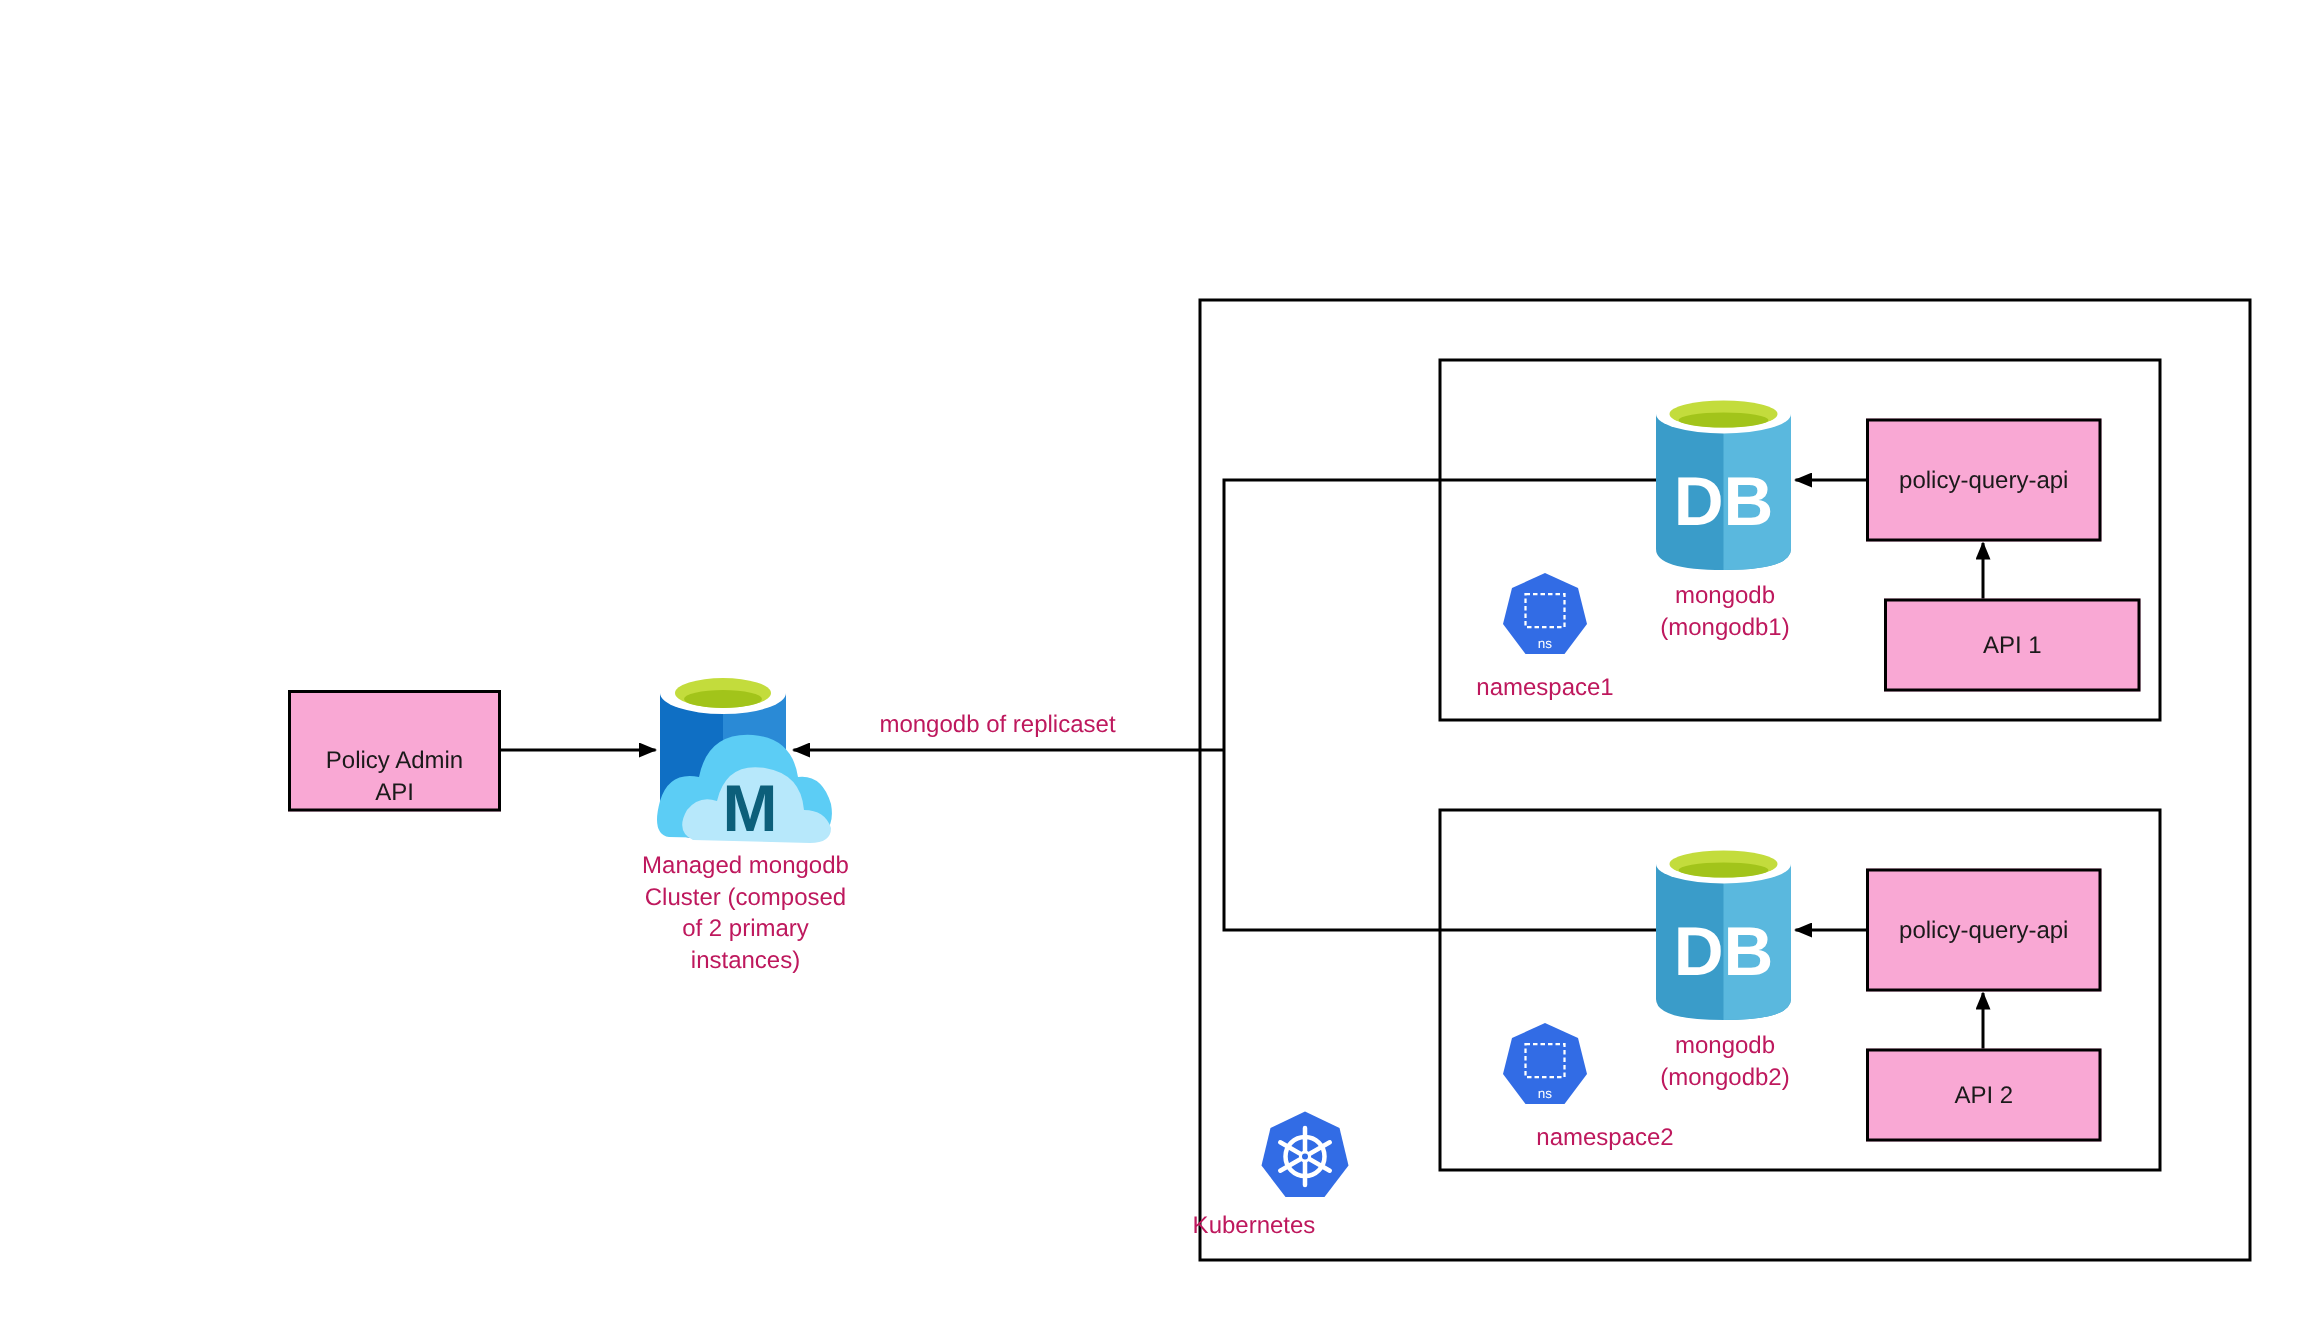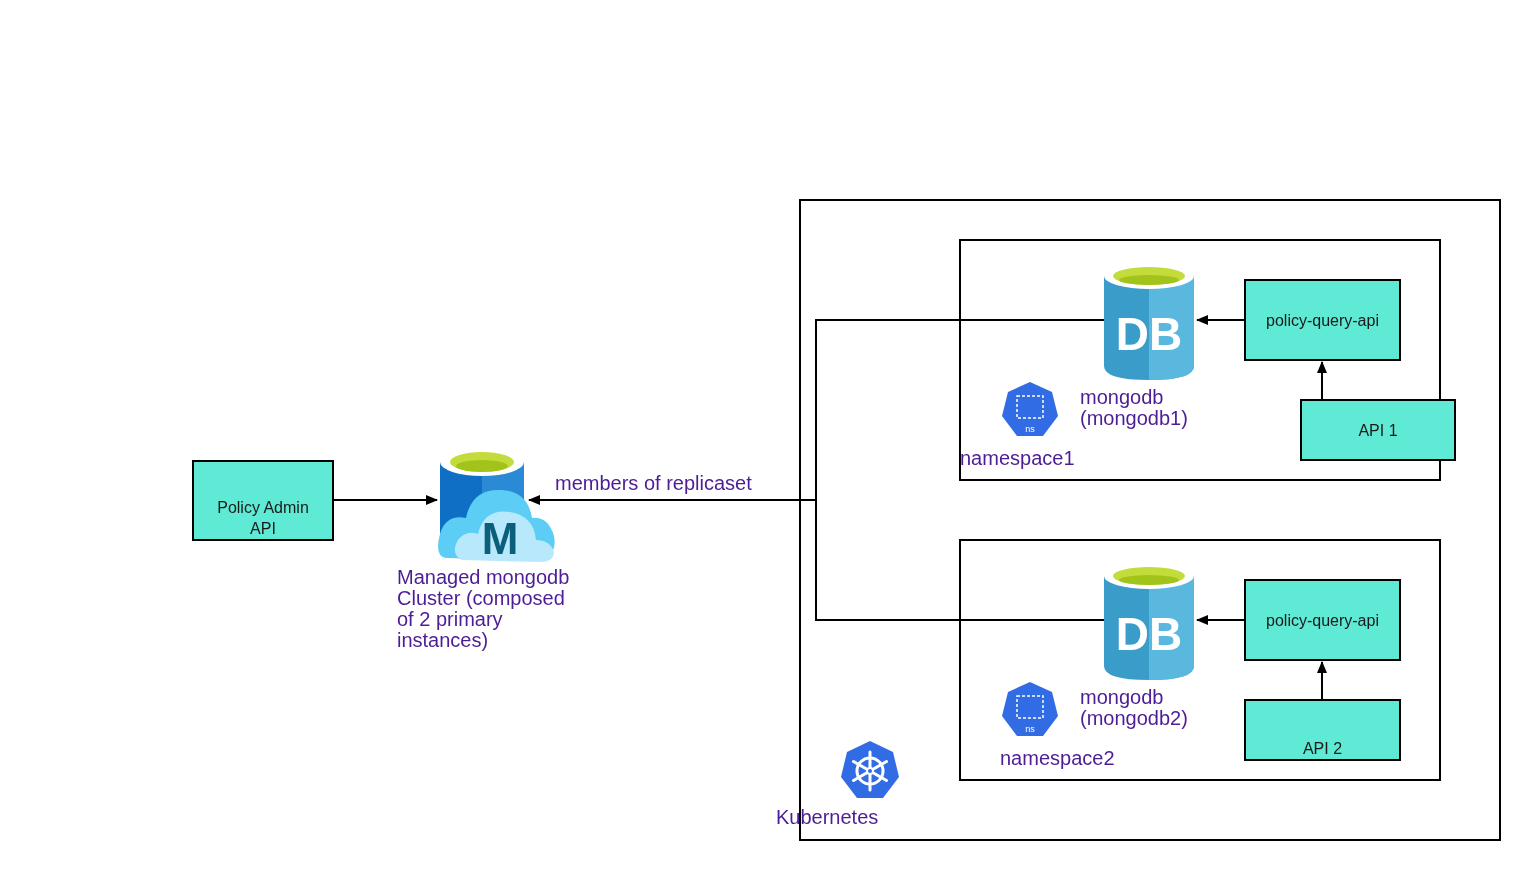--- a/index.html
+++ b/index.html
@@ -1,21 +1,21 @@
 <!DOCTYPE html>
 <html><head>
 <meta charset="utf-8">
 <style>
   html, body { margin:0; padding:0; background:#ffffff; }
   body { width:1540px; height:880px; position:relative; overflow:hidden;
          font-family:"Liberation Sans", sans-serif; color:#1a1a1a; }
   svg#canvas { position:absolute; left:0; top:0; }
-  .lbl { position:absolute; font-size:20px; line-height:21px; color:#4c1d95; }
+  .lbl { position:absolute; font-size:16px; text-align:center; line-height:21px; color:#be185d; }
   .box { position:absolute; box-sizing:border-box; border:2px solid #000; }
-  .pink { background:#5eead4; display:flex; align-items:center; justify-content:center; text-align:center;
+  .pink { background:#f9a8d4; display:flex; align-items:center; justify-content:center; text-align:center;
           font-size:16px; line-height:21px; }
   .icon { position:absolute; }
 </style>
 </head>
 <body>
 
 <svg id="canvas" width="1540" height="880">
   <defs>
     <marker id="arrow" markerWidth="12" markerHeight="10" refX="11" refY="5" orient="auto" markerUnits="userSpaceOnUse">
       <path d="M0,0 L12,5 L0,10 z" fill="#000"></path>
@@ -53,37 +53,37 @@
   <ellipse cx="46" cy="22" rx="26" ry="6" fill="#a2c41a"></ellipse>
   <path d="M10,114 Q-2,112 4,90 Q10,70 30,74 Q36,44 66,46 Q92,48 96,74 Q112,72 118,92 Q122,114 100,116 Z" fill="#5ccdf5"></path>
   <path d="M26,116 Q14,110 22,96 Q30,86 42,90 Q48,64 74,68 Q98,72 100,96 Q114,96 118,108 Q118,118 104,118 Z" fill="#b7e8fb"></path>
   <text x="64" y="110" font-family="Liberation Sans, sans-serif" font-weight="bold" font-size="44" fill="#0c5f7a" text-anchor="middle">M</text>
 </svg>
 <div class="lbl" style="left:397px;top:567px;width:200px;white-space:pre-line;">Managed mongodb
 Cluster  (composed
 of 2 primary
 instances)</div>
 
-<div class="lbl" style="left:555px;top:473px;width:220px;">members of replicaset</div>
+<div class="lbl" style="left:555px;top:473px;width:220px;">mongodb of replicaset</div>
 
 <svg class="icon" style="left:1102px;top:262px;" width="96" height="120" viewBox="0 0 96 120">
   <path d="M2,14 L2,104 Q2,118 47,118 Q92,118 92,104 L92,14 Z" fill="#3a9cc9"></path>
   <path d="M47,22 L47,118 Q92,118 92,104 L92,14 Z" fill="#5ab8de"></path>
   <ellipse cx="47" cy="14" rx="45" ry="13" fill="#ffffff"></ellipse>
   <ellipse cx="47" cy="14" rx="36" ry="9" fill="#c3dc3c"></ellipse>
   <ellipse cx="47" cy="18" rx="30" ry="5" fill="#a2c41a"></ellipse>
   <text x="47" y="88" font-family="Liberation Sans, sans-serif" font-weight="bold" font-size="46" fill="#ffffff" text-anchor="middle">DB</text>
 </svg>
 <div class="lbl" style="left:1080px;top:387px;width:140px;white-space:pre-line;">mongodb
 (mongodb1)</div>
 
 <div class="box pink" style="left:1244px;top:279px;width:157px;height:82px;">
   <span>policy-query-api</span>
 </div>
-<div class="box pink" style="left:1300px;top:399px;width:156px;height:62px;">
+<div class="box pink" style="left:1256px;top:399px;width:171px;height:62px;">
   <span>API 1</span>
 </div>
 
 <svg class="icon" style="left:1000px;top:380px;" width="60" height="60" viewBox="0 0 60 60">
   <path d="M30,2 L52,12 L58,36 L43,56 L17,56 L2,36 L8,12 Z" fill="#326ce5"></path>
   <rect x="17" y="16" width="26" height="22" fill="none" stroke="#fff" stroke-width="1.5" stroke-dasharray="3,2"></rect>
   <text x="30" y="52" font-family="Liberation Sans, sans-serif" font-size="9" fill="#fff" text-anchor="middle">ns</text>
 </svg>
 <div class="lbl" style="left:960px;top:448px;width:140px;">namespace1</div>
 
@@ -94,21 +94,21 @@
   <ellipse cx="47" cy="14" rx="36" ry="9" fill="#c3dc3c"></ellipse>
   <ellipse cx="47" cy="18" rx="30" ry="5" fill="#a2c41a"></ellipse>
   <text x="47" y="88" font-family="Liberation Sans, sans-serif" font-weight="bold" font-size="46" fill="#ffffff" text-anchor="middle">DB</text>
 </svg>
 <div class="lbl" style="left:1080px;top:687px;width:140px;white-space:pre-line;">mongodb
 (mongodb2)</div>
 
 <div class="box pink" style="left:1244px;top:579px;width:157px;height:82px;">
   <span>policy-query-api</span>
 </div>
-<div class="box pink" style="left:1244px;top:699px;width:157px;height:62px;align-items:flex-end;">
+<div class="box pink" style="left:1244px;top:699px;width:157px;height:62px;">
   <span>API 2</span>
 </div>
 
 <svg class="icon" style="left:1000px;top:680px;" width="60" height="60" viewBox="0 0 60 60">
   <path d="M30,2 L52,12 L58,36 L43,56 L17,56 L2,36 L8,12 Z" fill="#326ce5"></path>
   <rect x="17" y="16" width="26" height="22" fill="none" stroke="#fff" stroke-width="1.5" stroke-dasharray="3,2"></rect>
   <text x="30" y="52" font-family="Liberation Sans, sans-serif" font-size="9" fill="#fff" text-anchor="middle">ns</text>
 </svg>
 <div class="lbl" style="left:1000px;top:748px;width:140px;">namespace2</div>
 

